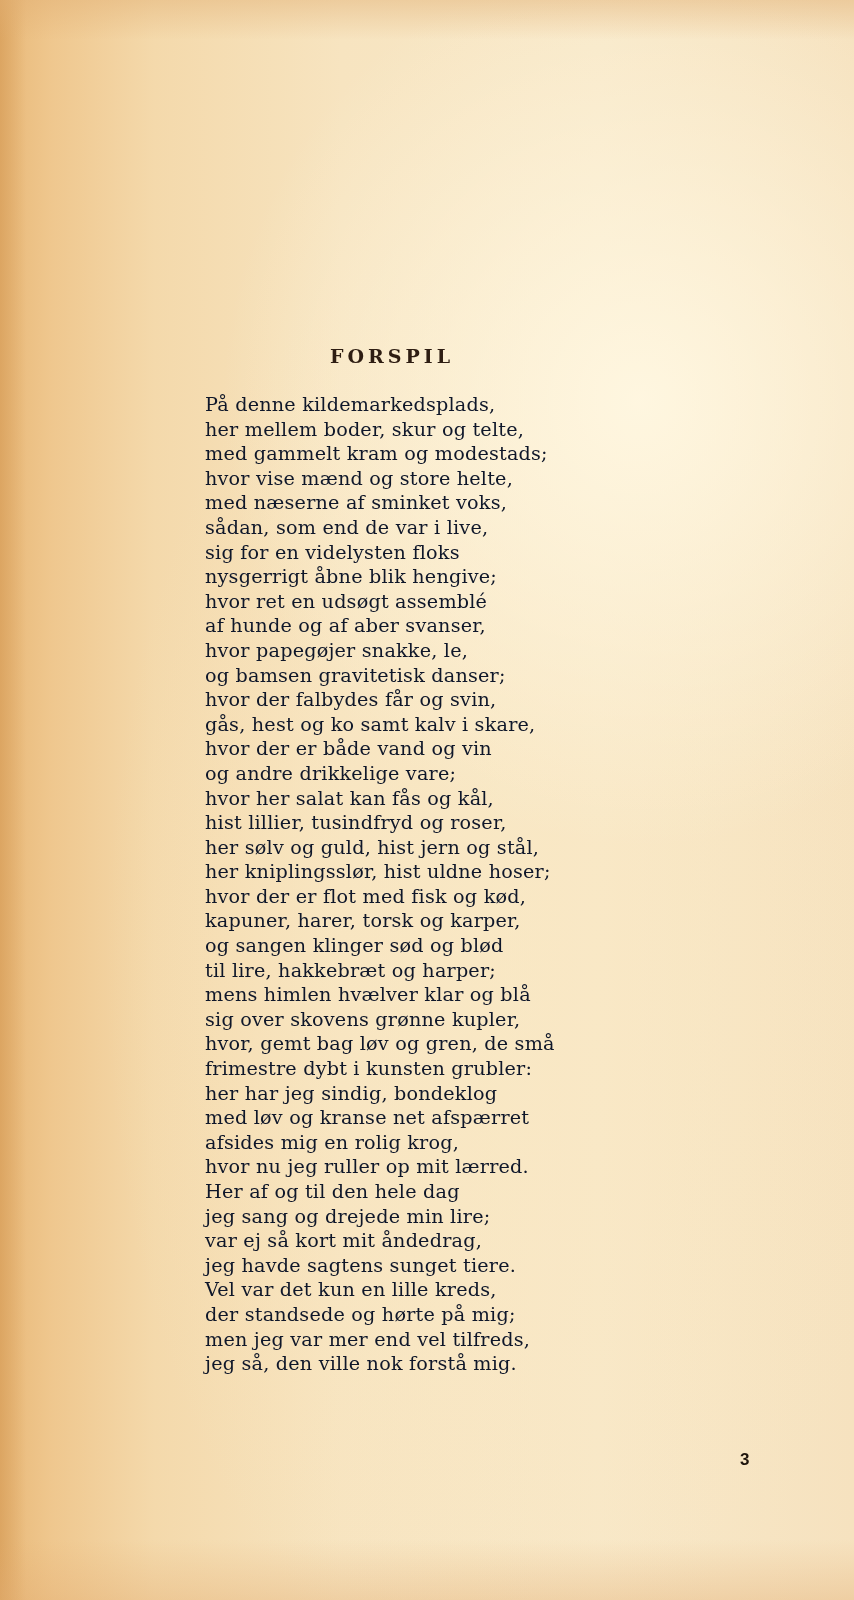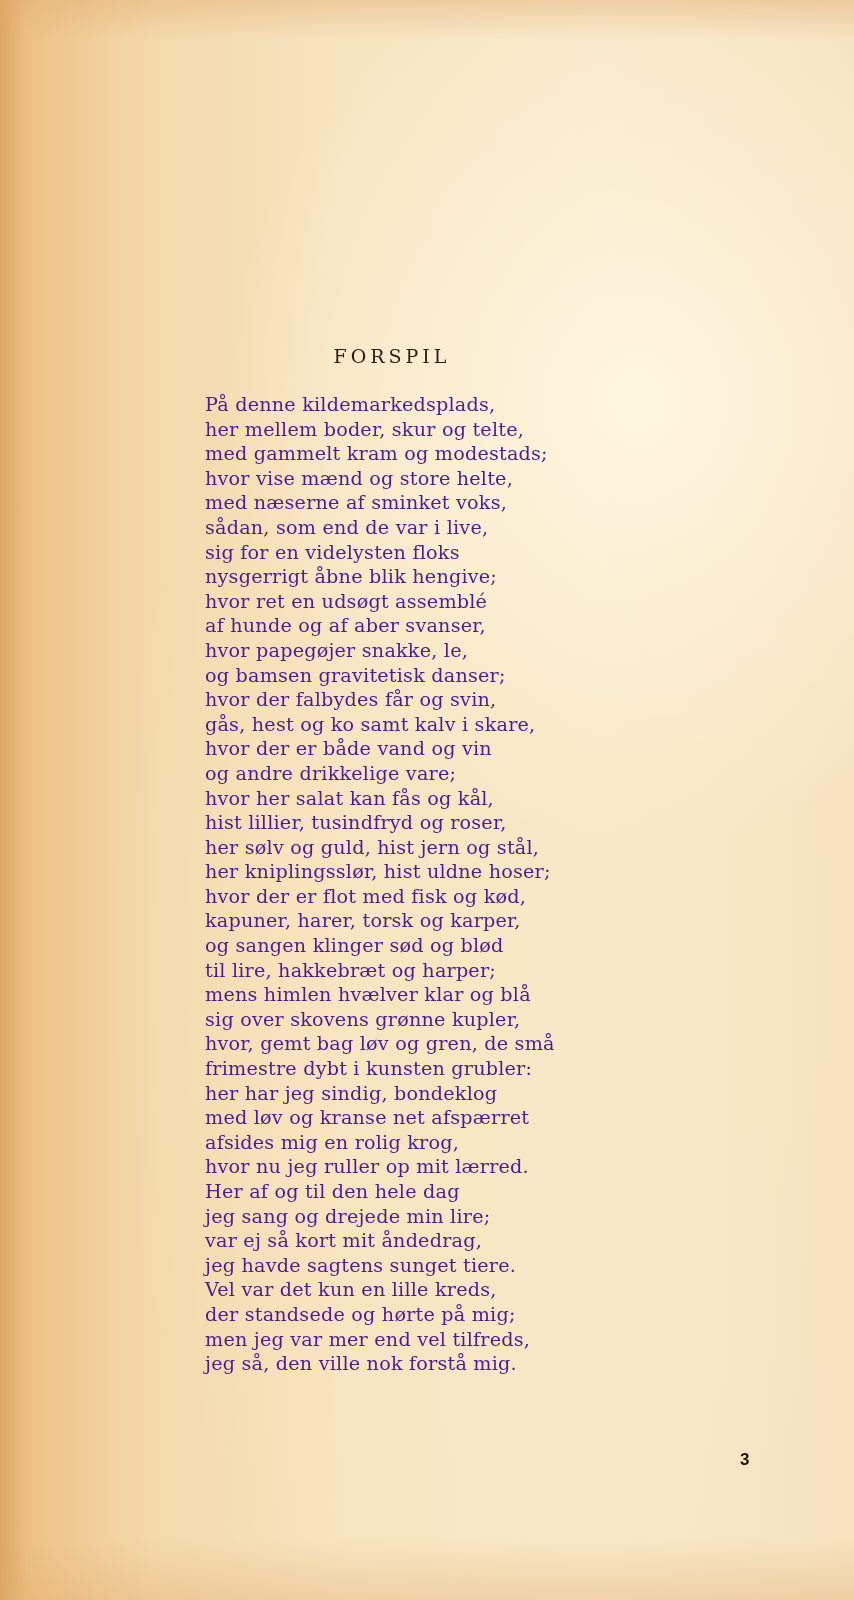--- a/index.html
+++ b/index.html
@@ -21,25 +21,26 @@
       background: linear-gradient(180deg, rgba(225,175,115,0.45), rgba(225,175,115,0));
     }
     .edge-bottom {
       position: absolute; left: 0; bottom: 0; width: 854px; height: 60px;
       background: linear-gradient(0deg, rgba(225,170,110,0.35), rgba(225,170,110,0));
     }
     .title {
       position: absolute; left: 0; width: 784px; top: 345px;
       text-align: center; font-size: 19px; letter-spacing: 4px;
       color: #2e1d12;
+      font-weight: bold;
     }
     .poem {
       position: absolute; left: 205px; top: 393px;
       font-size: 19.2px; line-height: 24.6px; white-space: pre;
-      letter-spacing: 0.2px; color: #4c1d95;
+      letter-spacing: 0.2px; color: #0f172a;
     }
     .poem .line { display: block; height: 24.6px; }
     .page-number {
       position: absolute; left: 740px; top: 1450px; font-size: 17px;
       font-family: "Liberation Sans", sans-serif; font-weight: bold; color: #1e140c;
     }
   </style>
 </head>
 <body>
 

